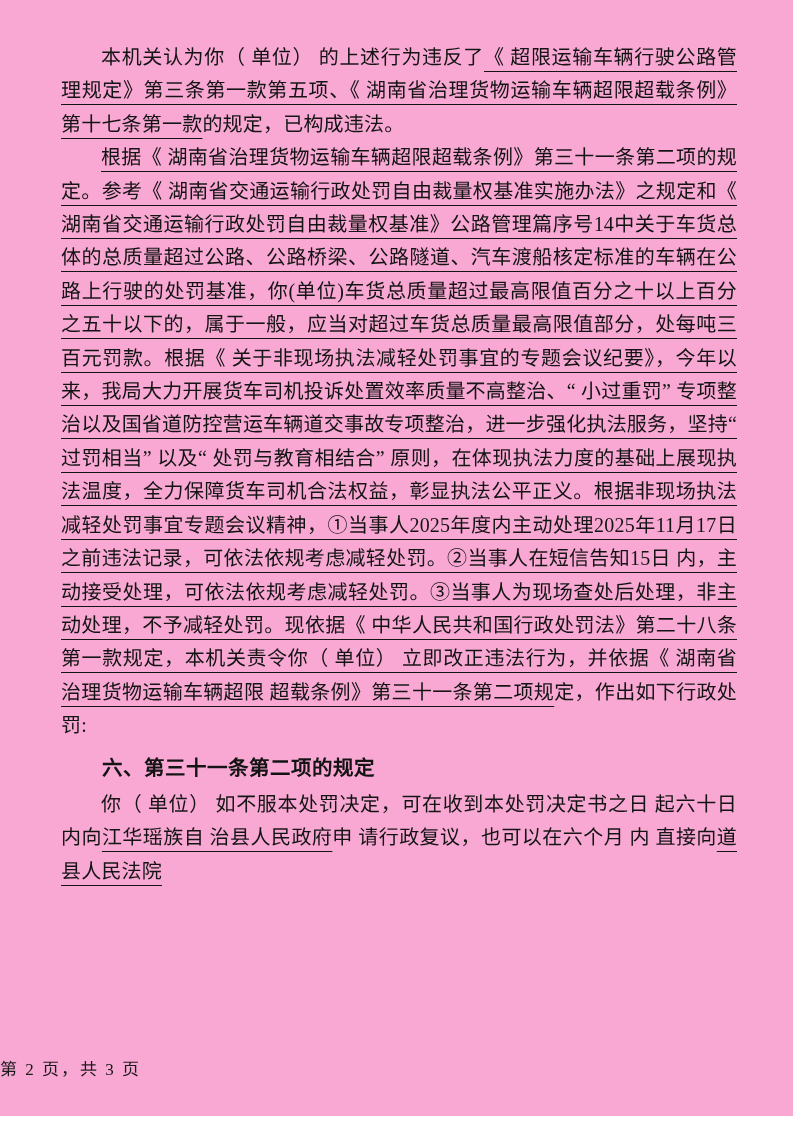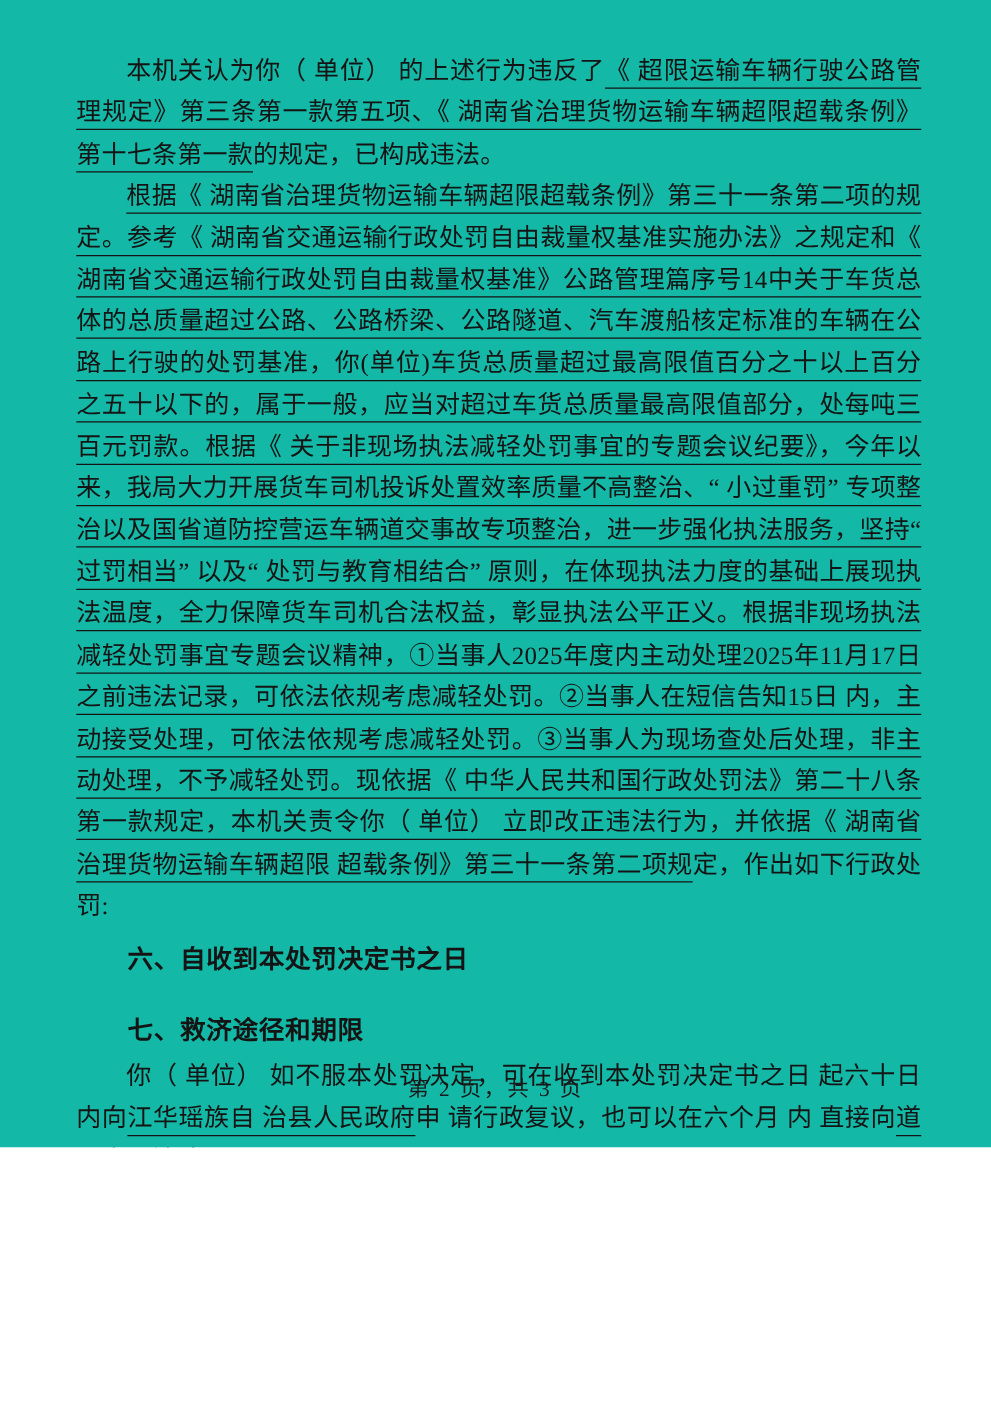--- a/index.html
+++ b/index.html
@@ -3,22 +3,22 @@
 <meta charset="utf-8">
 <style>
   html, body {
     margin: 0;
     padding: 0;
     background: #ffffff;
   }
   .page {
     position: relative;
     width: 793px;
-    height: 918px;
-    background: #14b8a6;
+    height: 1116px;
+    background: #f9a8d4;
     color: #141414;
     font-family: "Liberation Serif", "DejaVu Serif", serif;
     overflow: hidden;
     box-sizing: border-box;
   }
   .content {
     position: absolute;
     left: 61px;
     top: 41px;
     width: 676px;
@@ -48,32 +48,30 @@
     letter-spacing: 0.5px;
   }
   .heading.spaced {
     margin-top: 24px;
   }
   .footer {
     position: absolute;
     left: 0;
     bottom: 36px;
     width: 100%;
-    text-align: center;
     font-size: 17px;
     letter-spacing: 2px;
     color: #1a1a1a;
   }
 </style>
 </head>
 <body>
 
 <div class="page">
   <div class="content">
 
   <p class="para"><span>本机关认为你（ 单位） 的上述行为违反了</span><span class="u">《 超限运输车辆行驶公路管理规定》第三条第一款第五项、《 湖南省治理货物运输车辆超限超载条例》第十七条第一款</span><span>的规定，已构成违法。</span></p>
       <p class="para"><span class="u">根据《 湖南省治理货物运输车辆超限超载条例》第三十一条第二项的规定。参考《 湖南省交通运输行政处罚自由裁量权基准实施办法》之规定和《 湖南省交通运输行政处罚自由裁量权基准》公路管理篇序号14中关于车货总体的总质量超过公路、公路桥梁、公路隧道、汽车渡船核定标准的车辆在公路上行驶的处罚基准，你(单位)车货总质量超过最高限值百分之十以上百分之五十以下的，属于一般，应当对超过车货总质量最高限值部分，处每吨三百元罚款。根据《 关于非现场执法减轻处罚事宜的专题会议纪要》，今年以来，我局大力开展货车司机投诉处置效率质量不高整治、“ 小过重罚” 专项整治以及国省道防控营运车辆道交事故专项整治，进一步强化执法服务，坚持“ 过罚相当” 以及“ 处罚与教育相结合” 原则，在体现执法力度的基础上展现执法温度，全力保障货车司机合法权益，彰显执法公平正义。根据非现场执法减轻处罚事宜专题会议精神，①当事人2025年度内主动处理2025年11月17日 之前违法记录，可依法依规考虑减轻处罚。②当事人在短信告知15日 内，主动接受处理，可依法依规考虑减轻处罚。③当事人为现场查处后处理，非主动处理，不予减轻处罚。现依据《 中华人民共和国行政处罚法》第二十八条第一款规定，本机关责令你（ 单位） 立即改正违法行为，并依据《 湖南省治理货物运输车辆超限 超载条例》第三十一条第二项规</span><span>定，作出如下行政处罚:</span></p>
-      <div class="heading">六、自收到本处罚决定书之日</div>
-      <div class="heading spaced">七、救济途径和期限</div>
+      <div class="heading">六、第三十一条第二项的规定</div>
       <p class="para"><span>你（ 单位） 如不服本处罚决定，可在收到本处罚决定书之日 起六十日 内向</span><span class="u">江华瑶族自 治县人民政府</span><span>申 请行政复议，也可以在六个月 内 直接向</span><span class="u">道县人民法院</span></p>
     </div>
   <div class="footer">第 2 页，共 3 页</div>
 </div>
 
 </body></html>

